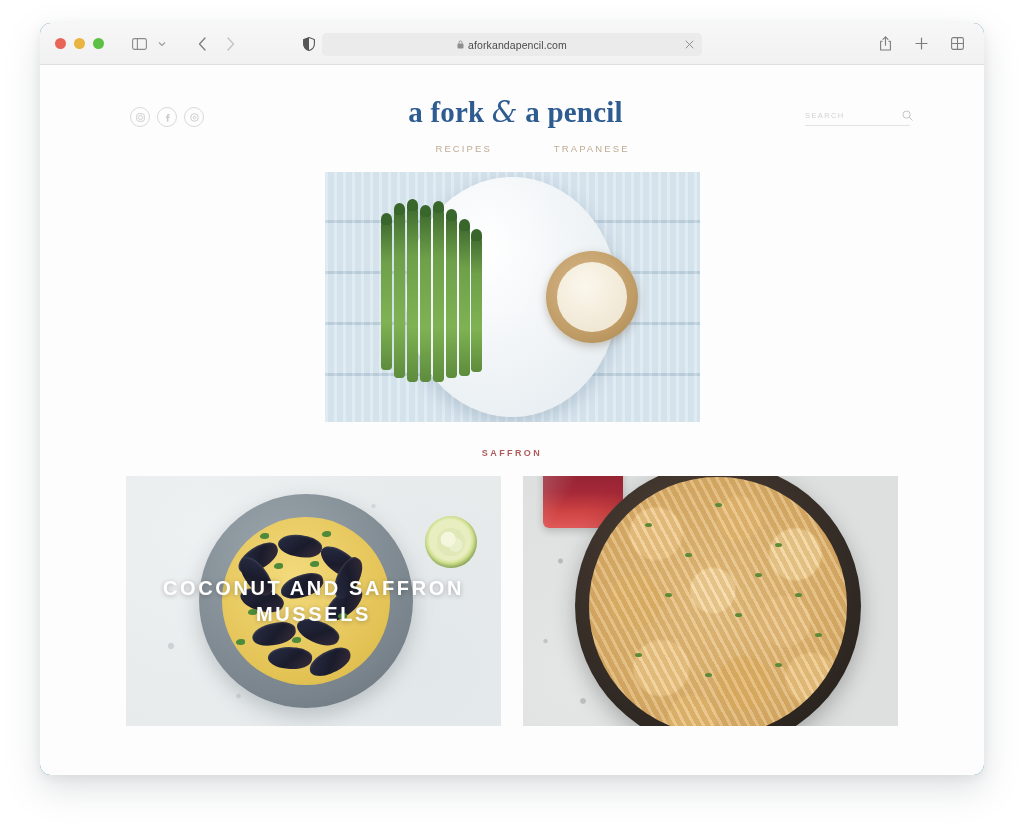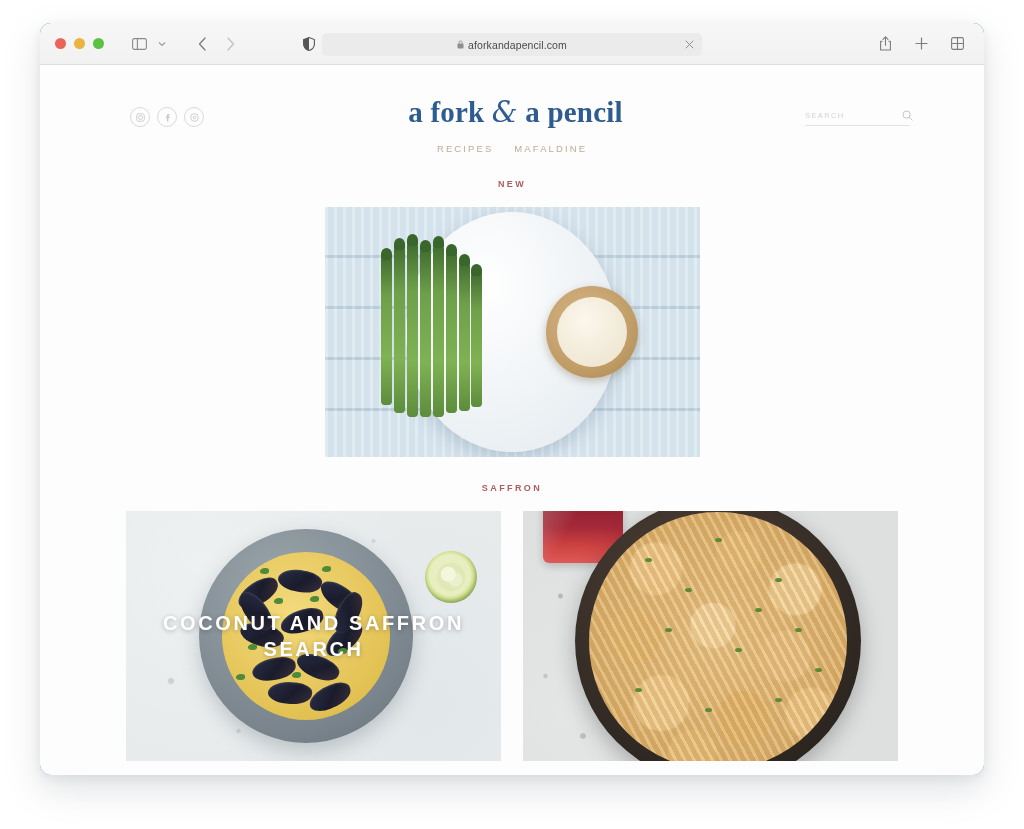--- a/index.html
+++ b/index.html
@@ -166,20 +166,21 @@
     justify-content: center;
     gap: 21px;
     margin-top: 6px;
   }
   .nav-link {
     font-size: 9.5px;
     letter-spacing: 2.1px;
     color: #c0ab94;
     text-decoration: none;
     font-weight: 500;
+    margin-left: 41px;
   }
 
   
   .section-label {
     text-align: center;
     font-size: 9px;
     font-weight: bold;
     letter-spacing: 2.4px;
     color: #b05c5c;
   }
@@ -592,24 +593,23 @@
           <svg width="11" height="11" viewBox="0 0 11 11" fill="none" stroke="#c5c5c5" stroke-width="1">
             <circle cx="4.6" cy="4.6" r="3.6"></circle>
             <line x1="7.3" y1="7.3" x2="10.2" y2="10.2" stroke-linecap="round"></line>
           </svg>
         </span>
       </div>
     </div>
 
     <nav class="nav">
       <a class="nav-link">RECIPES</a>
-      <a class="nav-link">MAFALDINE</a>
+      <a class="nav-link">TRAPANESE</a>
     </nav>
 
-    <div class="section-label label-new">NEW</div>
 
     <div class="grid">
 
 
       <div class="card">
         <div class="card-art art-asparagus">
           <div class="plank-grain"></div>
           <div class="plate"></div>
           <div class="spears" id="spears">
               <div class="spear" style="left: 2px; top: 14px; height: 150px;"></div>
@@ -652,21 +652,21 @@
                 <div class="herb" style="left: 26px; top: 92px;"></div>
                 <div class="herb" style="left: 70px; top: 120px;"></div>
                 <div class="herb" style="left: 116px; top: 96px;"></div>
                 <div class="herb" style="left: 52px; top: 46px;"></div>
                 <div class="herb" style="left: 100px; top: 14px;"></div>
                 <div class="herb" style="left: 14px; top: 122px;"></div>
               </div>
             </div>
           <div class="lime"></div>
         </div>
-        <div class="card-title">COCONUT AND SAFFRON SEARCH</div>
+        <div class="card-title">COCONUT AND SAFFRON MUSSELS</div>
       </div>
 
       <div class="card">
         <div class="card-art art-pasta">
           <div class="pspeck"></div>
           <div class="wine"></div>
           <div class="pbowl">
             <div class="pasta-mass">
                 <div class="pasta-ruffle"></div>
               </div>

